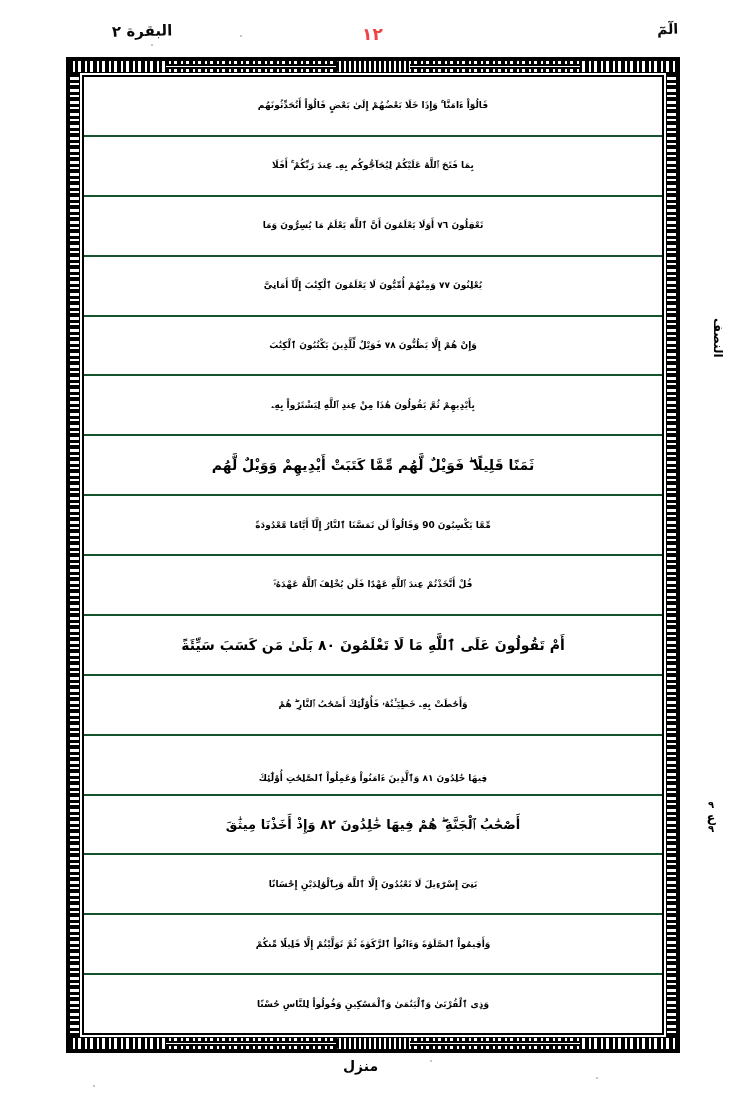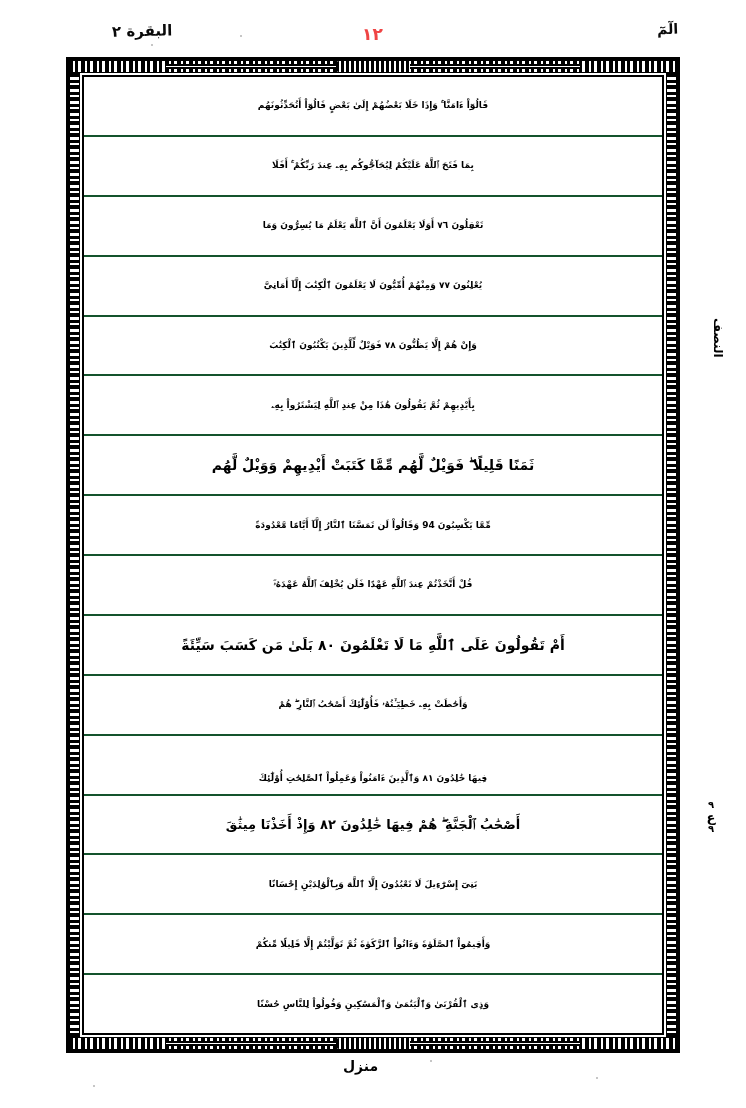--- a/index.html
+++ b/index.html
@@ -275,21 +275,21 @@
       <div class="ayah-line">
         <span class="ayah-text" style="font-size: 9px;">وَإِنْ هُمْ إِلَّا يَظُنُّونَ ٧٨ فَوَيْلٌ لِّلَّذِينَ يَكْتُبُونَ ٱلْكِتَٰبَ</span>
       </div>
       <div class="ayah-line">
         <span class="ayah-text" style="font-size: 9px;">بِأَيْدِيهِمْ ثُمَّ يَقُولُونَ هَٰذَا مِنْ عِندِ ٱللَّهِ لِيَشْتَرُواْ بِهِۦ</span>
       </div>
       <div class="ayah-line">
         <span class="ayah-text" style="font-size: 14px;">ثَمَنًا قَلِيلًا ۖ فَوَيْلٌ لَّهُم مِّمَّا كَتَبَتْ أَيْدِيهِمْ وَوَيْلٌ لَّهُم</span>
       </div>
       <div class="ayah-line">
-        <span class="ayah-text" style="font-size: 9px;">مِّمَّا يَكْسِبُونَ 94 وَقَالُواْ لَن تَمَسَّنَا ٱلنَّارُ إِلَّآ أَيَّامًا مَّعْدُودَةً</span>
+        <span class="ayah-text" style="font-size: 9px;">مِّمَّا يَكْسِبُونَ 90 وَقَالُواْ لَن تَمَسَّنَا ٱلنَّارُ إِلَّآ أَيَّامًا مَّعْدُودَةً</span>
       </div>
       <div class="ayah-line">
         <span class="ayah-text" style="font-size: 9px;">قُلْ أَتَّخَذْتُمْ عِندَ ٱللَّهِ عَهْدًا فَلَن يُخْلِفَ ٱللَّهُ عَهْدَهُۥٓ</span>
       </div>
       <div class="ayah-line">
         <span class="ayah-text" style="font-size: 14px;">أَمْ تَقُولُونَ عَلَى ٱللَّهِ مَا لَا تَعْلَمُونَ ٨٠ بَلَىٰ مَن كَسَبَ سَيِّئَةً</span>
       </div>
       <div class="ayah-line">
         <span class="ayah-text" style="font-size: 9px;">وَأَحَٰطَتْ بِهِۦ خَطِيٓـَٔتُهُۥ فَأُوْلَٰٓئِكَ أَصْحَٰبُ ٱلنَّارِ ۖ هُمْ</span>
       </div>

